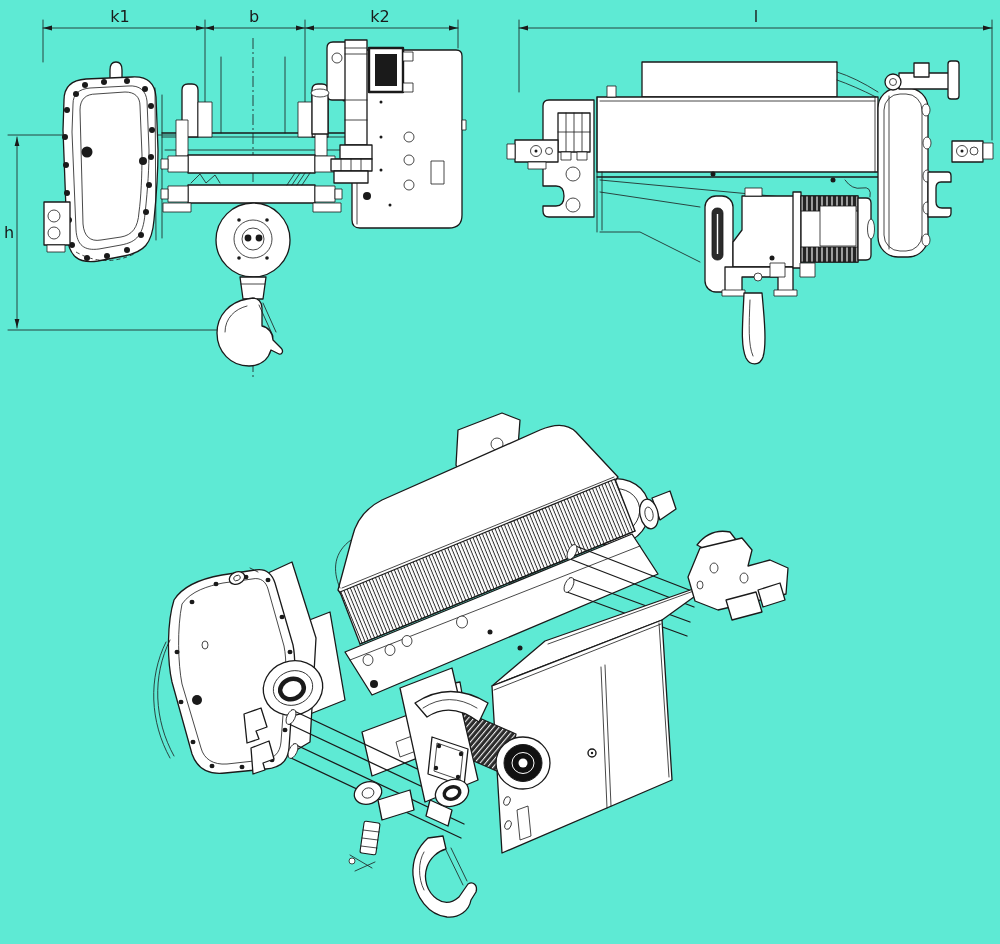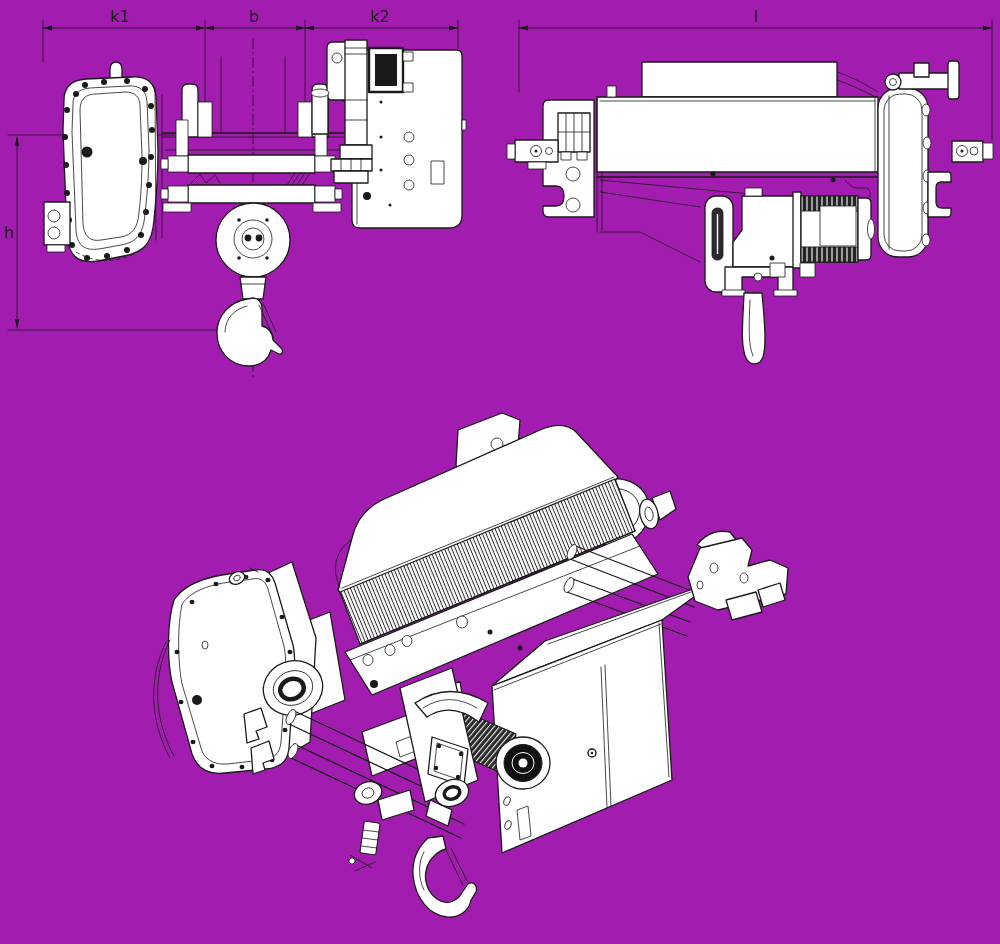--- a/index.html
+++ b/index.html
@@ -1,16 +1,16 @@
 <!DOCTYPE html>
 <html><head>
 <meta charset="utf-8">
 <style>
   html,body{margin:0;padding:0;background:#ffffff;}
-  .page{width:1000px;height:944px;background:#a21caf;position:relative;font-family:"DejaVu Sans",sans-serif;}
+  .page{width:1000px;height:944px;background:#5eead4;position:relative;font-family:"DejaVu Sans",sans-serif;}
   svg{display:block;}
   .ln  {fill:none;stroke:#1a1a1a;stroke-width:1.3;stroke-linecap:round;stroke-linejoin:round;}
   .lnt {fill:none;stroke:#1a1a1a;stroke-width:.8;stroke-linecap:round;stroke-linejoin:round;}
   .wh  {fill:#ffffff;stroke:#1a1a1a;stroke-width:1.3;stroke-linejoin:round;}
   .wht {fill:#ffffff;stroke:#1a1a1a;stroke-width:.8;stroke-linejoin:round;}
   .dk  {fill:#1a1a1a;stroke:none;}
   .dim {fill:none;stroke:#1a1a1a;stroke-width:.8;stroke-linecap:round;}
   .dimt{font:16px "DejaVu Sans",sans-serif;fill:#1a1a1a;}
   .cl  {fill:none;stroke:#1a1a1a;stroke-width:.8;stroke-dasharray:11 3 2 3;}
   .dsh {fill:none;stroke:#1a1a1a;stroke-width:.8;stroke-dasharray:4 3;}

